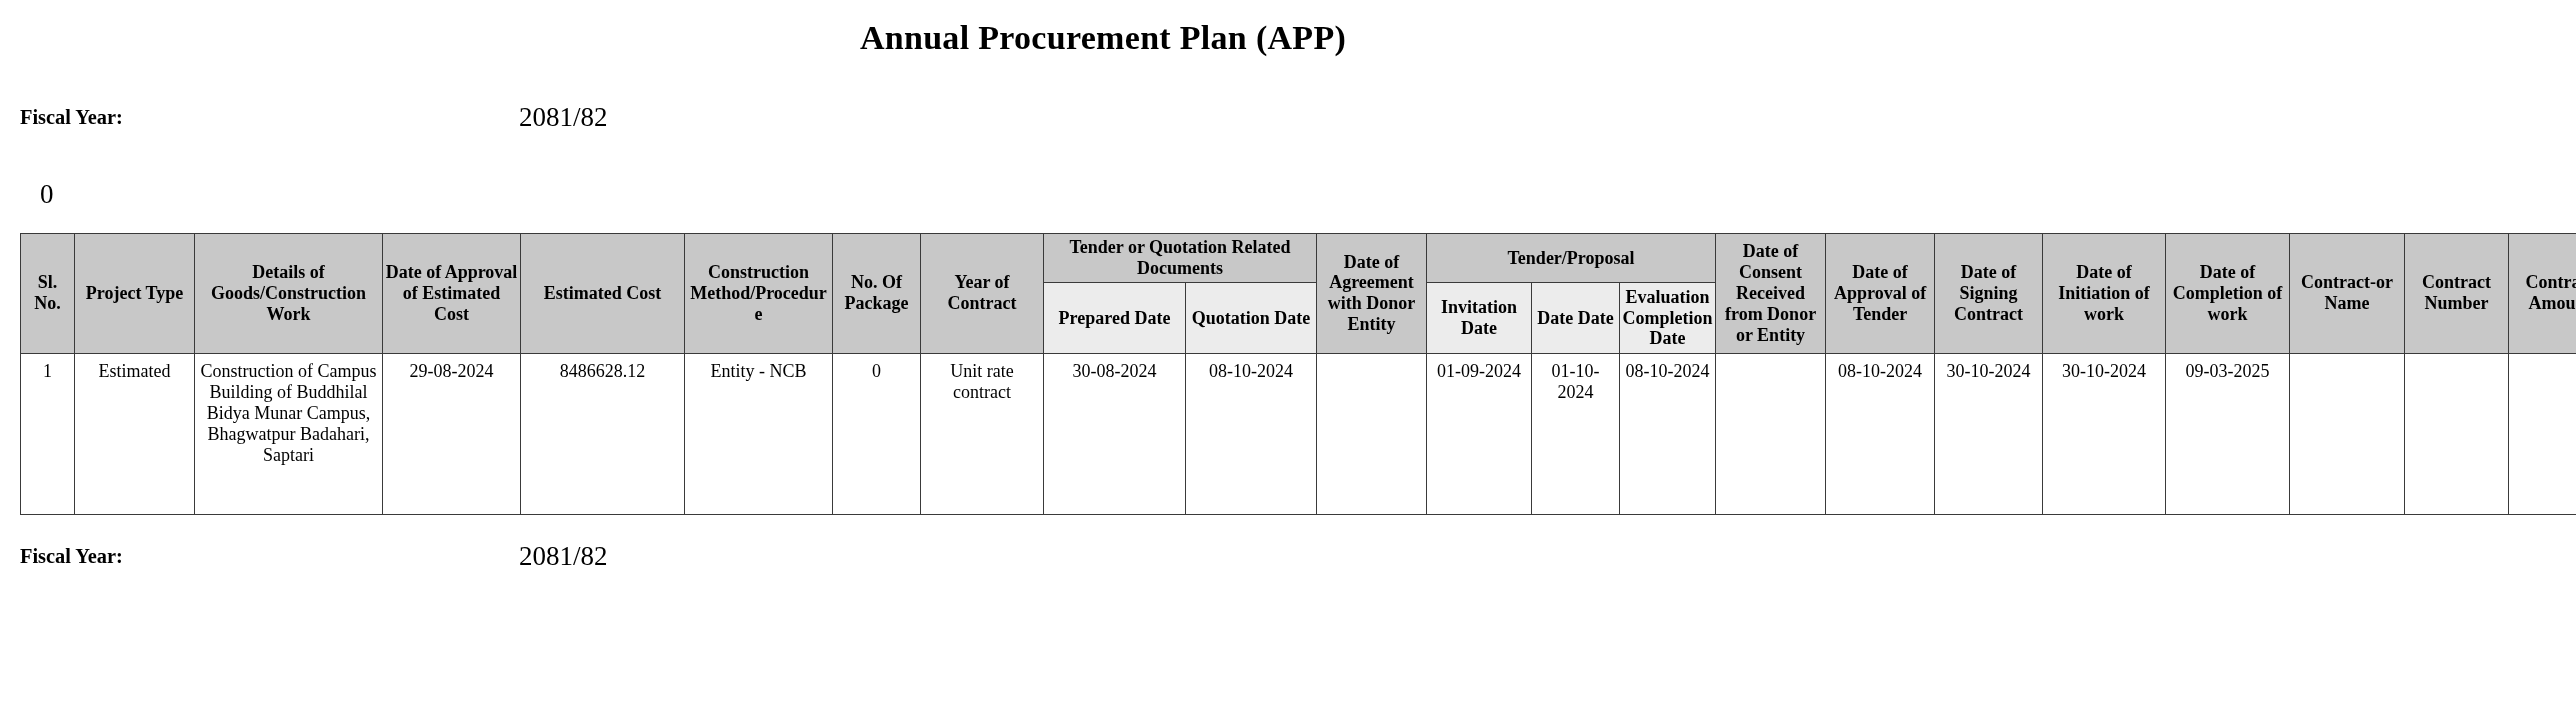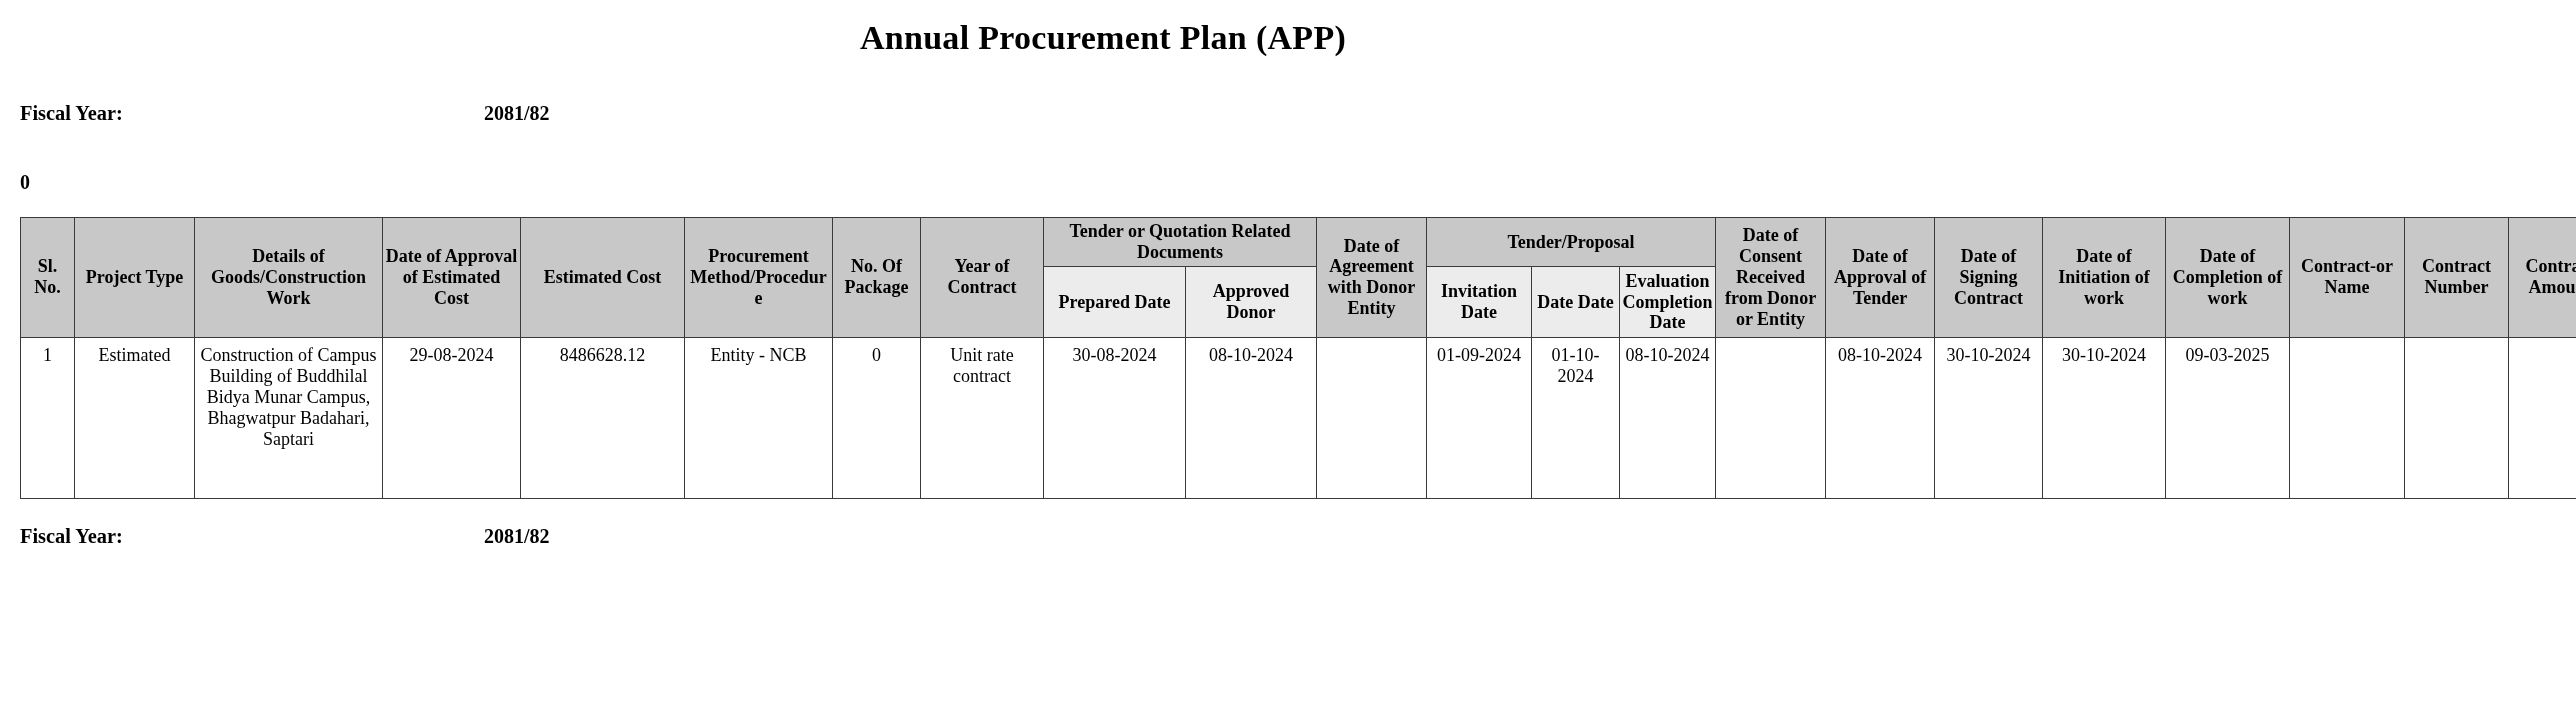--- a/index.html
+++ b/index.html
@@ -26,30 +26,32 @@
     margin-bottom: 0;
     font-family: "Liberation Serif", serif;
   }
   .meta {
     margin-top: 45px;
   }
   .meta-row {
     display: flex;
     align-items: center;
     margin-bottom: 23px;
+    gap: 15px;
   }
   .meta-label {
     font-size: 20.4px;
     font-weight: bold;
     width: 464px;
     flex: 0 0 464px;
   }
   .meta-value {
-    font-size: 20px;
-    font-weight: bold;
+    font-size: 27px;
+    font-weight: normal;
+    margin-left: 20px;
   }
   table.app {
     border-collapse: collapse;
     table-layout: fixed;
     width: 2536px;
     margin-top: 7.7px;
   }
   table.app th, table.app td {
     border: 1.1px solid #3a3a3a;
     vertical-align: middle;
@@ -156,38 +158,38 @@
       <col class="c-ctornum">
         <col class="c-ctoramt">
     </colgroup>
     <thead>
       <tr>
         <th rowspan="2">Sl. No.</th>
         <th rowspan="2">Project Type</th>
         <th rowspan="2">Details of Goods/Construction Work</th>
         <th rowspan="2">Date of Approval of Estimated Cost</th>
         <th rowspan="2">Estimated Cost</th>
-        <th rowspan="2">Procurement Method/Procedure</th>
+        <th rowspan="2">Construction Method/Procedure</th>
         <th rowspan="2">No. Of Package</th>
         <th rowspan="2">Year of Contract</th>
         <th colspan="2">Tender or Quotation Related Documents</th>
         <th rowspan="2">Date of Agreement with Donor Entity</th>
         <th colspan="3">Tender/Proposal</th>
         <th rowspan="2">Date of Consent Received from Donor or Entity</th>
         <th rowspan="2">Date of Approval of Tender</th>
         <th rowspan="2">Date of Signing Contract</th>
         <th rowspan="2">Date of Initiation of work</th>
         <th rowspan="2">Date of Completion of work</th>
         <th rowspan="2">Contract-or Name</th>
         <th rowspan="2">Contract Number</th>
         <th rowspan="2">Contract Amount</th>
       </tr>
       <tr>
         <th class="sub">Prepared Date</th>
-        <th class="sub">Approved Donor</th>
+        <th class="sub">Quotation Date</th>
         <th class="sub">Invitation Date</th>
         <th class="sub">Date Date</th>
         <th class="sub">Evaluation Completion Date</th>
       </tr>
     </thead>
     <tbody>
       <tr>
         <td class="center-mid">1</td>
         <td class="center-mid">Estimated</td>
         <td class="work-desc">Construction of Campus Building of Buddhilal Bidya Munar Campus, Bhagwatpur Badahari, Saptari</td>

